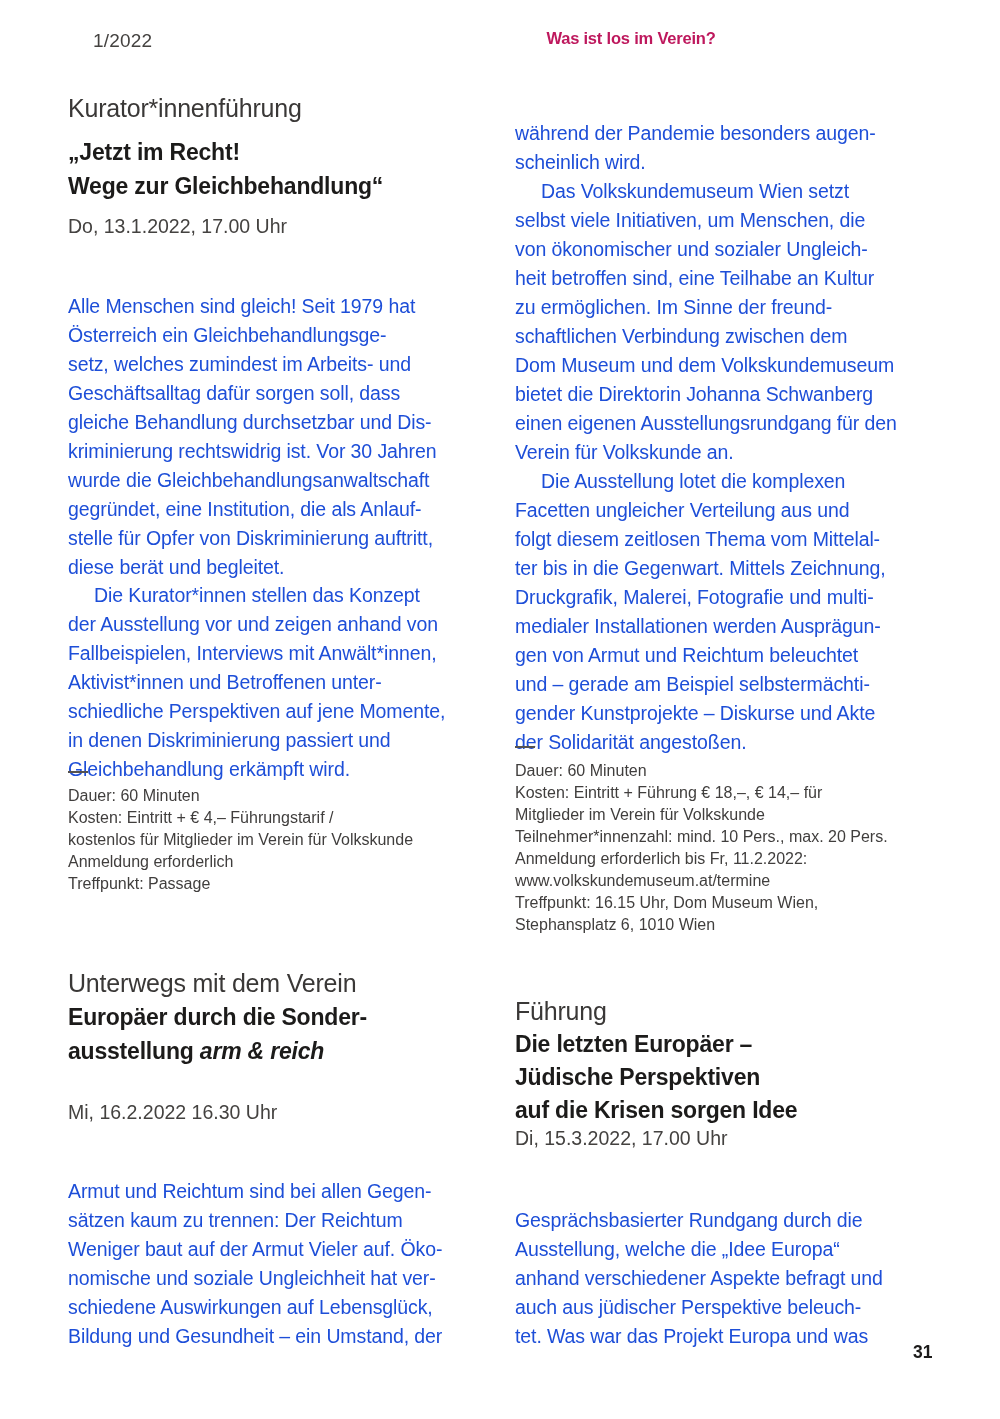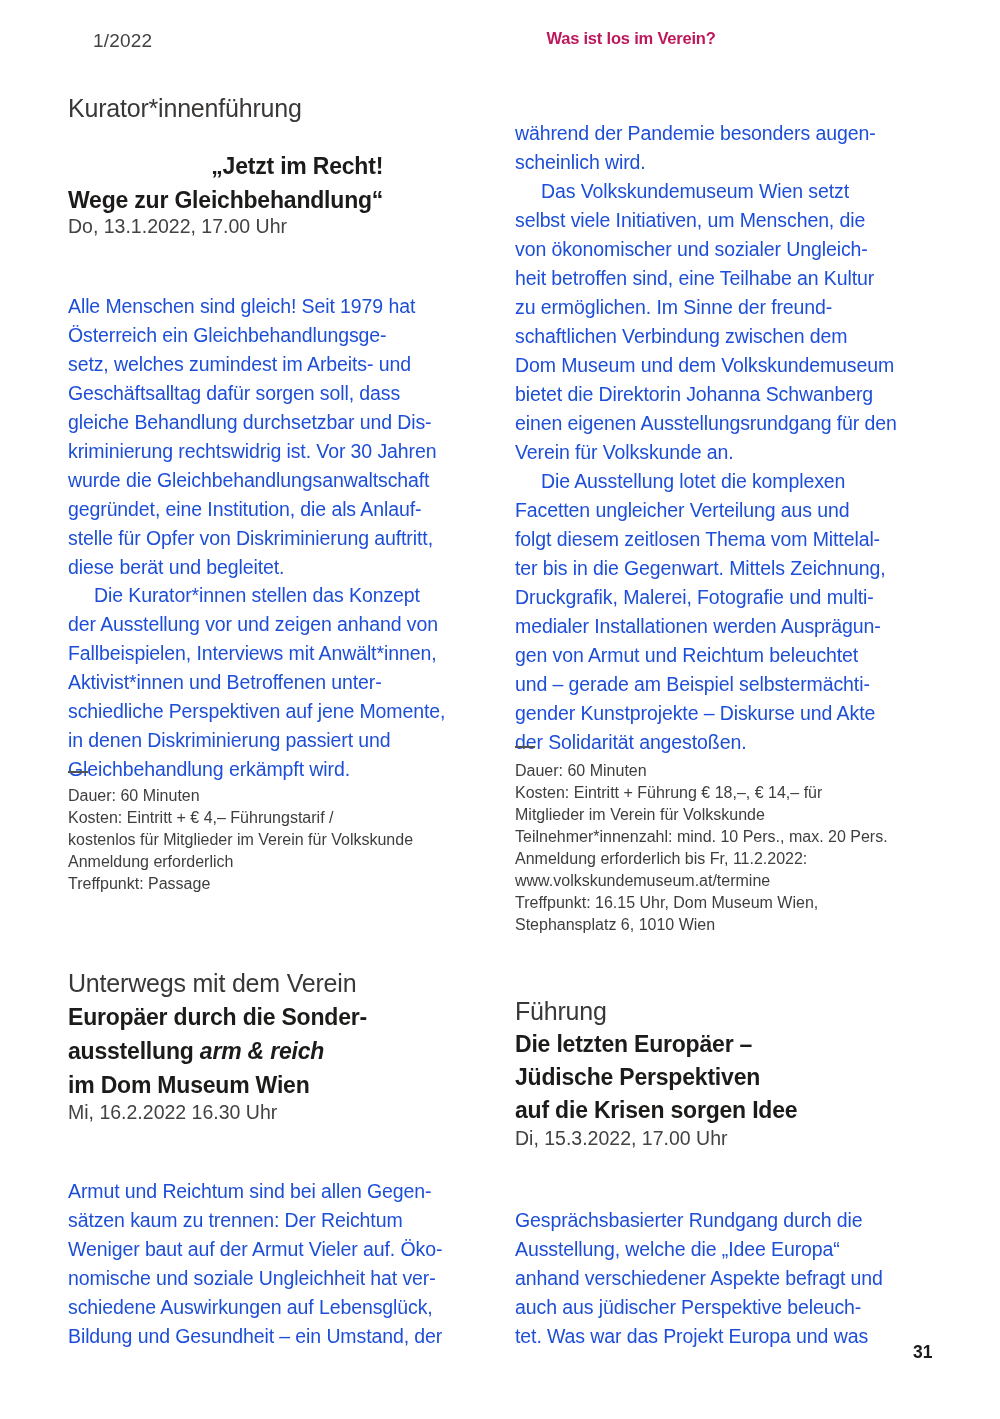--- a/index.html
+++ b/index.html
@@ -23,21 +23,21 @@
   .kicker{font-size:25px;font-weight:400;color:#3a3837;letter-spacing:-.2px;white-space:pre;}
   .title{font-size:23px;font-weight:700;color:#1c1b1a;line-height:34px;letter-spacing:-.2px;white-space:pre;margin:0;}
   .date{font-size:19.5px;color:#444240;white-space:pre;}
   .body{font-size:19.5px;line-height:29px;color:#1d4ed8;white-space:pre;letter-spacing:-.1px;}
   .indent{text-indent:26px;}
   .details{font-size:16px;line-height:22px;color:#403e3d;white-space:pre;letter-spacing:0;}
   .divider{width:20px;border:none;border-top:2px solid #55524f;margin:0;}
   .pagenum{left:913px;top:1342px;font-size:17.5px;font-weight:700;color:#1c1b1a;}
   em{font-style:italic;}
   
-  .k1{top:94px;}  .t1{top:149px;text-align:right;}  .d1{top:215px;}
+  .k1{top:94px;}  .t1{top:135px;}  .d1{top:215px;}
   .p1{top:272px;} .p2{top:561px;}
   .r1{top:771px;} .dt1{top:785px;}
   .k2{top:969px;} .t2{top:1000px;} .d2{top:1101px;}
   .p3{top:1157px;}
   
   .pcA{top:99px;} .pcB{top:157px;} .pcC{top:447px;}
   .r2{top:746px;} .dt2{top:760px;}
   .k3{top:997px;} .t3{top:1028px;line-height:33px;} .d3{top:1127px;}
   .p4{top:1186px;}
 </style>
@@ -70,21 +70,21 @@
 in denen Diskriminierung passiert und
 Gleichbehandlung erkämpft wird.</p>
   <hr class="abs divider r1">
   <div class="abs details dt1">Dauer: 60 Minuten
 Kosten: Eintritt + € 4,– Führungstarif /
 kostenlos für Mitglieder im Verein für Volkskunde
 Anmeldung erforderlich
 Treffpunkt: Passage</div>
 
   <div class="abs kicker k2">Unterwegs mit dem Verein</div>
-  <h2 class="abs title t2"><span>Europäer durch die Sonder-</span><br><span>ausstellung </span><em>arm &amp; reich</em><br><span>im Dom Museum Wien</span></h2>
+  <h2 class="abs title t2"><span>Europäer durch die Sonder-</span><br><span>ausstellung </span><em>arm &amp; reich</em><br></h2>
   <div class="abs date d2">Mi, 16.2.2022 16.30 Uhr</div>
   <p class="abs body p3">Armut und Reichtum sind bei allen Gegen-
 sätzen kaum zu trennen: Der Reichtum
 Weniger baut auf der Armut Vieler auf. Öko-
 nomische und soziale Ungleichheit hat ver-
 schiedene Auswirkungen auf Lebensglück,
 Bildung und Gesundheit – ein Umstand, der</p>
 </section>
 
 <section class="col col-right">

